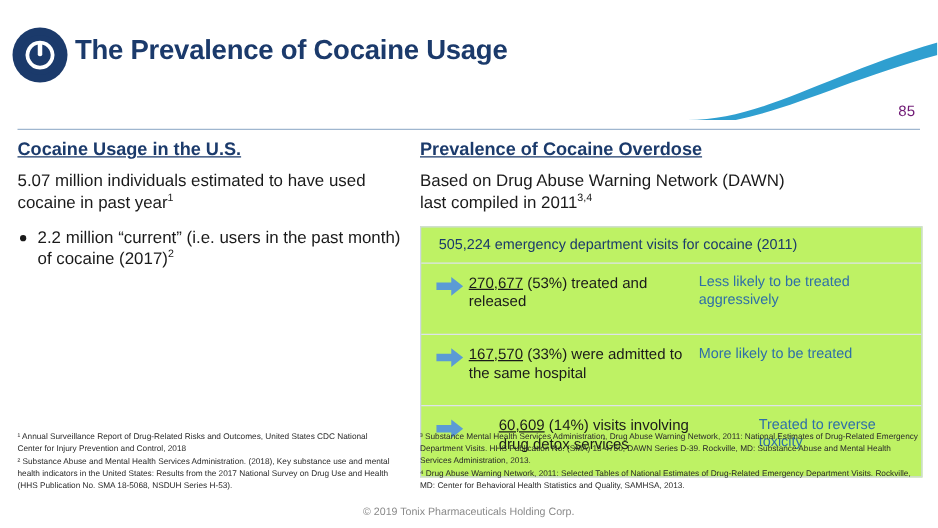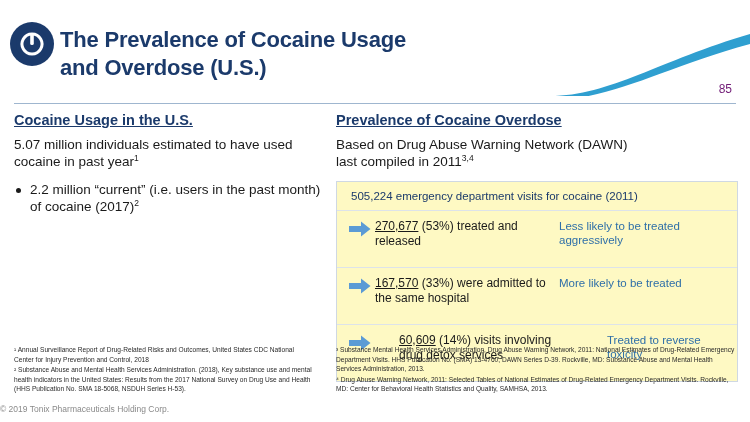--- a/index.html
+++ b/index.html
@@ -124,21 +124,21 @@
     border-radius: 50%;
     background: #1a1a1a;
   }
   .u { text-decoration: underline; }
 
   
   .panel {
     margin-top: 6px;
     width: 400px;
     border: 1px solid #cfd8e3;
-    background: #fef9c3;
+    background: #bef264;
   }
   .panel-head {
     font-size: 11.5px;
     color: #1b3a6b;
     padding: 8px 10px 8px 14px;
     border-bottom: 1px solid #dde3ea;
   }
   .panel-row {
     display: flex;
     align-items: flex-start;
@@ -185,21 +185,21 @@
     line-height: 1.45;
     color: #2a2a2a;
   }
   .foot-left p, .foot-right p { margin: 0 0 1px 0; }
 
   .copyright {
     position: absolute;
     left: 0;
     bottom: 8px;
     width: 750px;
-    text-align: left;
+    text-align: center;
     font-size: 8.5px;
     color: #8a8a8a;
   }
 </style>
 </head>
 <body>
 
 <div class="slide">
 
   <div class="header">
@@ -213,21 +213,20 @@
     <div class="logo">
       <svg width="34" height="34" viewBox="0 0 34 34">
         <circle cx="17" cy="17" r="16" fill="#1b3a6b"></circle>
         <path d="M17 7 a10 10 0 1 0 0.01 0" fill="none" stroke="#ffffff" stroke-width="3"></path>
         <rect x="15.2" y="6" width="3.6" height="12" rx="1.6" fill="#ffffff"></rect>
       </svg>
     </div>
 
     <div class="title">
       <span>The Prevalence of Cocaine Usage</span>
-      <span class="line2">and Overdose (U.S.)</span>
     </div>
 
     <div class="page-number">85</div>
   </div>
 
   <div class="header-rule"></div>
 
   <div class="col-left">
     <div class="col-head">Cocaine Usage in the U.S.</div>
 

